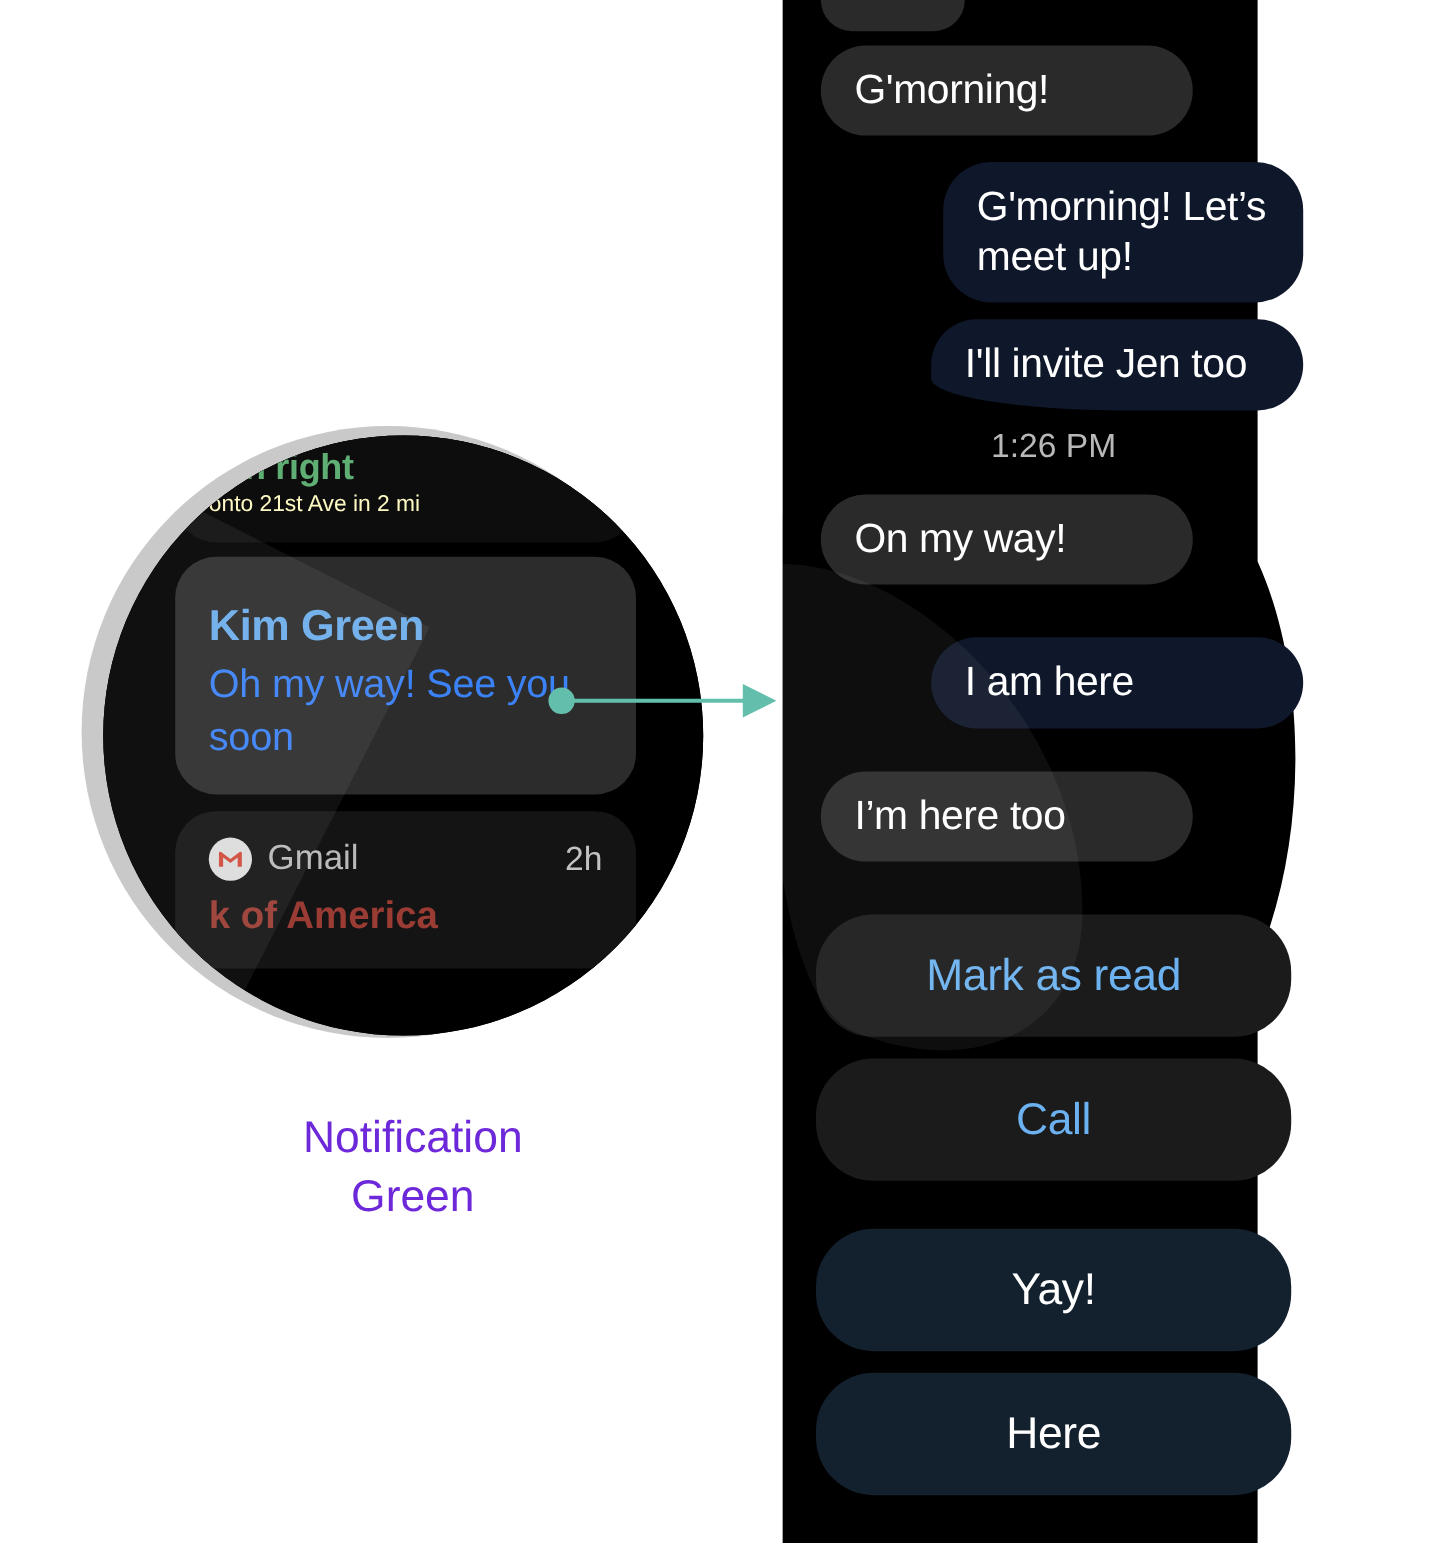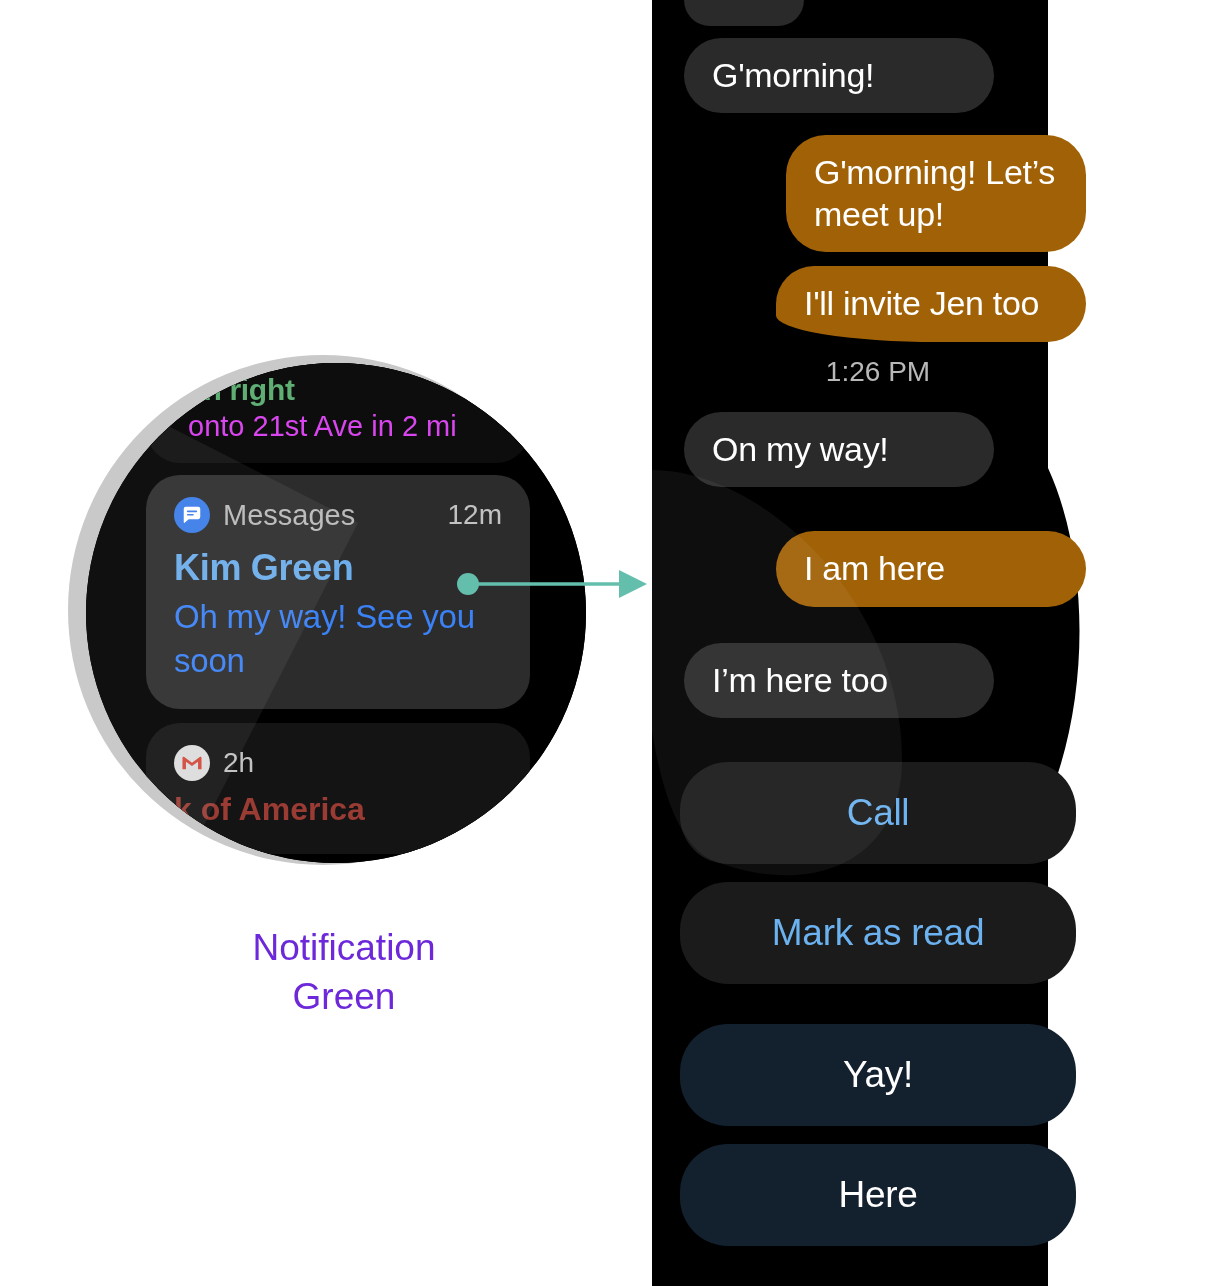--- a/index.html
+++ b/index.html
@@ -60,22 +60,22 @@
     background: #0d0d0d;
     border-radius: 0 0 34px 34px;
     margin: 0 88px 12px 88px;
     padding: 10px 28px 20px 28px;
   }
   .nav-line-1 {
     color: #5fae73; font-size: 30px; font-weight: 700;
     letter-spacing: -0.3px; white-space: nowrap;
   }
   .nav-line-2 {
-    color: #d946ef; font-size: 29px; font-weight: 500;
-    margin-top: 3px; white-space: nowrap; margin-left: 14px;
+    color: #fef9c3; font-size: 19px; font-weight: 500;
+    margin-top: 3px; white-space: nowrap;
   }
   .notif-head {
     display: flex; align-items: center; gap: 13px;
   }
   .app-icon {
     width: 36px; height: 36px; border-radius: 50%;
     flex: 0 0 36px;
     display: flex; align-items: center; justify-content: center;
   }
   .app-icon.messages { background: #3a7ce8; }
@@ -155,21 +155,21 @@
     border-radius: 40px;
     padding: 17px 28px;
     font-size: 34px;
     font-weight: 500;
     letter-spacing: -0.3px;
     line-height: 1.22;
     color: #ffffff;
     word-wrap: break-word;
   }
   .bubble.them { background: #2a2a2a; margin: 0 0 22px 14px; }
-  .bubble.me   { background: #a16207; margin: 0 0 14px auto; }
+  .bubble.me   { background: #0f172a; margin: 0 0 14px auto; }
   .bubble.partial {
     background: #2a2a2a;
     border-radius: 0 0 40px 40px;
     height: 26px; padding: 0; margin: 0 0 12px 14px;
     width: 120px;
   }
   .bubble.wavy-bottom { border-bottom-left-radius: 55% 28px; }
   .time-sep {
     text-align: center;
     color: #b8b8b8;
@@ -208,42 +208,32 @@
 
     <div class="screen-clip">
       <div class="tray">
 
         <div class="notif-top-partial">
           <div class="nav-line-1">urn right</div>
           <div class="nav-line-2">onto 21st Ave in 2 mi</div>
         </div>
 
         <div class="notif-card">
-          <div class="notif-head">
-            <span class="app-icon messages">
-              <svg width="22" height="22" viewBox="0 0 24 24" aria-hidden="true">
-                <path d="M3 5.2A2.2 2.2 0 0 1 5.2 3h13.6A2.2 2.2 0 0 1 21 5.2v9.1a2.2 2.2 0 0 1-2.2 2.2H8.4L3.9 20.5A.6.6 0 0 1 3 20V5.2z" fill="#ffffff"></path>
-                <rect x="6.4" y="7.2" width="11.2" height="1.7" rx="0.85" fill="#3a7ce8"></rect>
-                <rect x="6.4" y="10.8" width="7.6" height="1.7" rx="0.85" fill="#3a7ce8"></rect>
-              </svg>
-            </span>
-            <span class="app-name">Messages</span>
-            <span class="app-time">12m</span>
-          </div>
           <div class="notif-sender">Kim Green</div>
           <div class="notif-body">Oh my way! See you soon</div>
         </div>
 
         <div class="notif-card dim">
           <div class="notif-head">
             <span class="app-icon gmail">
               <svg width="22" height="17" viewBox="0 0 24 18" aria-hidden="true">
                 <path d="M1.6 16.4V4.1c0-1 1.2-1.6 2-1L12 9.3 20.4 3c.8-.6 2 0 2 1v12.4h-3.8V8.1L12 12.9 5.4 8.1v8.3H1.6z" fill="#cf4a3b"></path>
               </svg>
             </span>
+            <span class="app-name">Gmail</span>
             <span class="app-time">2h</span>
           </div>
           <div class="gmail-sub">k of America</div>
         </div>
 
       </div>
     </div>
 
     <div class="lens-gloss"></div>
   </div>
@@ -300,25 +290,25 @@
 
         <div class="spacer-22"></div>
 
         <div class="bubble them">
           <span>I’m here too</span>
         </div>
 
         <div class="spacer-22"></div>
 
         <div class="action-btn neutral">
+          <span>Mark as read</span>
+        </div>
+
+        <div class="action-btn neutral">
           <span>Call</span>
-        </div>
-
-        <div class="action-btn neutral">
-          <span>Mark as read</span>
         </div>
 
         <div class="spacer-22"></div>
 
         <div class="action-btn reply">
           <span>Yay!</span>
         </div>
 
         <div class="action-btn reply">
           <span>Here</span>

